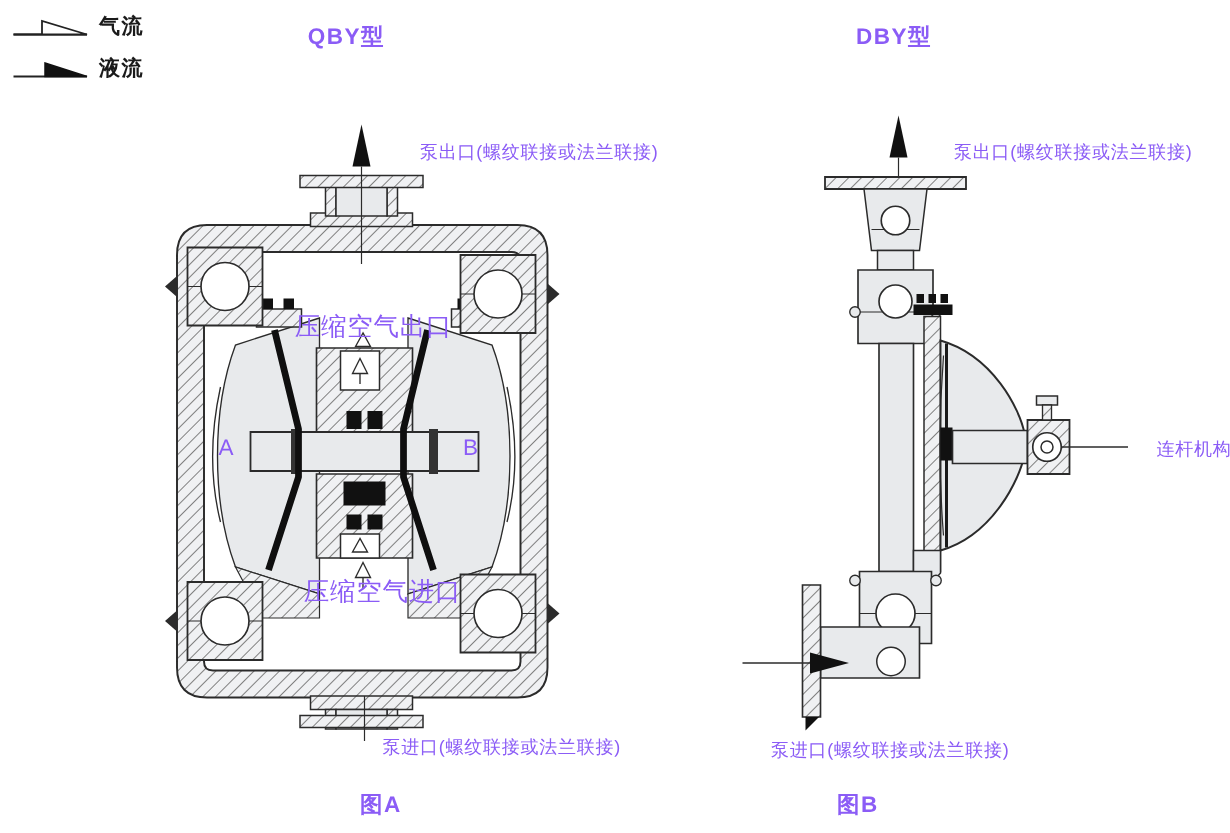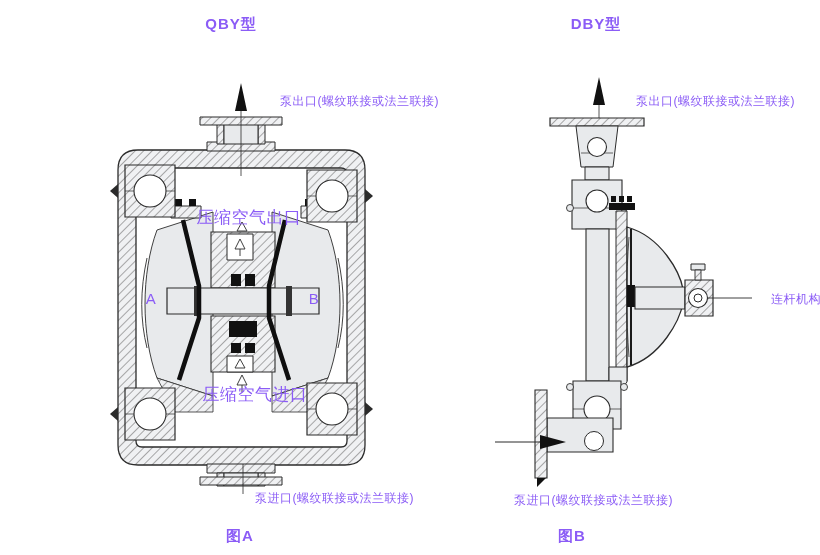--- a/index.html
+++ b/index.html
@@ -17,20 +17,36 @@
   .legend-row{display:flex;align-items:center;height:28px;}
   .legend-row span{font-size:14px;font-weight:600;margin-left:6px;letter-spacing:1px;}
   svg{position:absolute;overflow:visible;}
   .drawing line, .drawing path, .drawing rect, .drawing circle, .drawing polygon{vector-effect:non-scaling-stroke;}
 </style>
 </head>
 <body>
 
 <div class="canvas">
 
+  <div class="legend">
+    <div class="legend-row">
+      <svg width="54" height="20" style="position:static">
+        <line x1="3" y1="15" x2="52" y2="15" stroke="#222" stroke-width="1.2"></line>
+        <polygon points="3,15 22,15 22,6 52,15" fill="#fff" stroke="#222" stroke-width="1.2"></polygon>
+      </svg>
+      <span>气流</span>
+    </div>
+    <div class="legend-row">
+      <svg width="54" height="20" style="position:static">
+        <line x1="3" y1="15" x2="52" y2="15" stroke="#222" stroke-width="1.4"></line>
+        <polygon points="24,6 52,15 24,15" fill="#111" stroke="#111"></polygon>
+      </svg>
+      <span>液流</span>
+    </div>
+  </div>
 
   <div class="lbl center title" style="left:231px;top:15px;">QBY型</div>
   <div class="lbl center title" style="left:596px;top:15px;text-align:center;">DBY型</div>
 
   <svg class="drawing" style="left:95px;top:80px;" width="300" height="440" viewBox="0 0 300 440">
     <defs>
       <pattern id="hA" patternUnits="userSpaceOnUse" width="6" height="6" patternTransform="rotate(45)">
         <rect width="6" height="6" fill="#f0f1f3"></rect>
         <line x1="0" y1="0" x2="0" y2="6" stroke="#5a5a5a" stroke-width="1"></line>
       </pattern>
@@ -184,20 +200,20 @@
       <polygon points="76,367 50,360 50,374" fill="#111" stroke="none"></polygon>
     </g>
   </svg>
 
   <div class="lbl" style="left:280px;top:93px;">泵出口(螺纹联接或法兰联接)</div>
   <div class="lbl center small" style="left:249px;top:206px;">压缩空气出口</div>
   <div class="lbl center chamber" style="left:151px;top:290px;">A</div>
   <div class="lbl center chamber" style="left:314px;top:290px;">B</div>
   <div class="lbl center small" style="left:255px;top:383px;">压缩空气进口</div>
   <div class="lbl" style="left:255px;top:490px;">泵进口(螺纹联接或法兰联接)</div>
-  <div class="lbl center caption" style="left:240px;top:527px;">图A</div>
+  <div class="lbl center caption" style="left:254px;top:527px;">图A</div>
 
   <div class="lbl" style="left:636px;top:93px;">泵出口(螺纹联接或法兰联接)</div>
   <div class="lbl" style="left:757px;top:291px;margin-left:14px;">连杆机构</div>
   <div class="lbl" style="left:514px;top:492px;">泵进口(螺纹联接或法兰联接)</div>
   <div class="lbl center caption" style="left:572px;top:527px;">图B</div>
 
 </div>
 
 </body></html>

